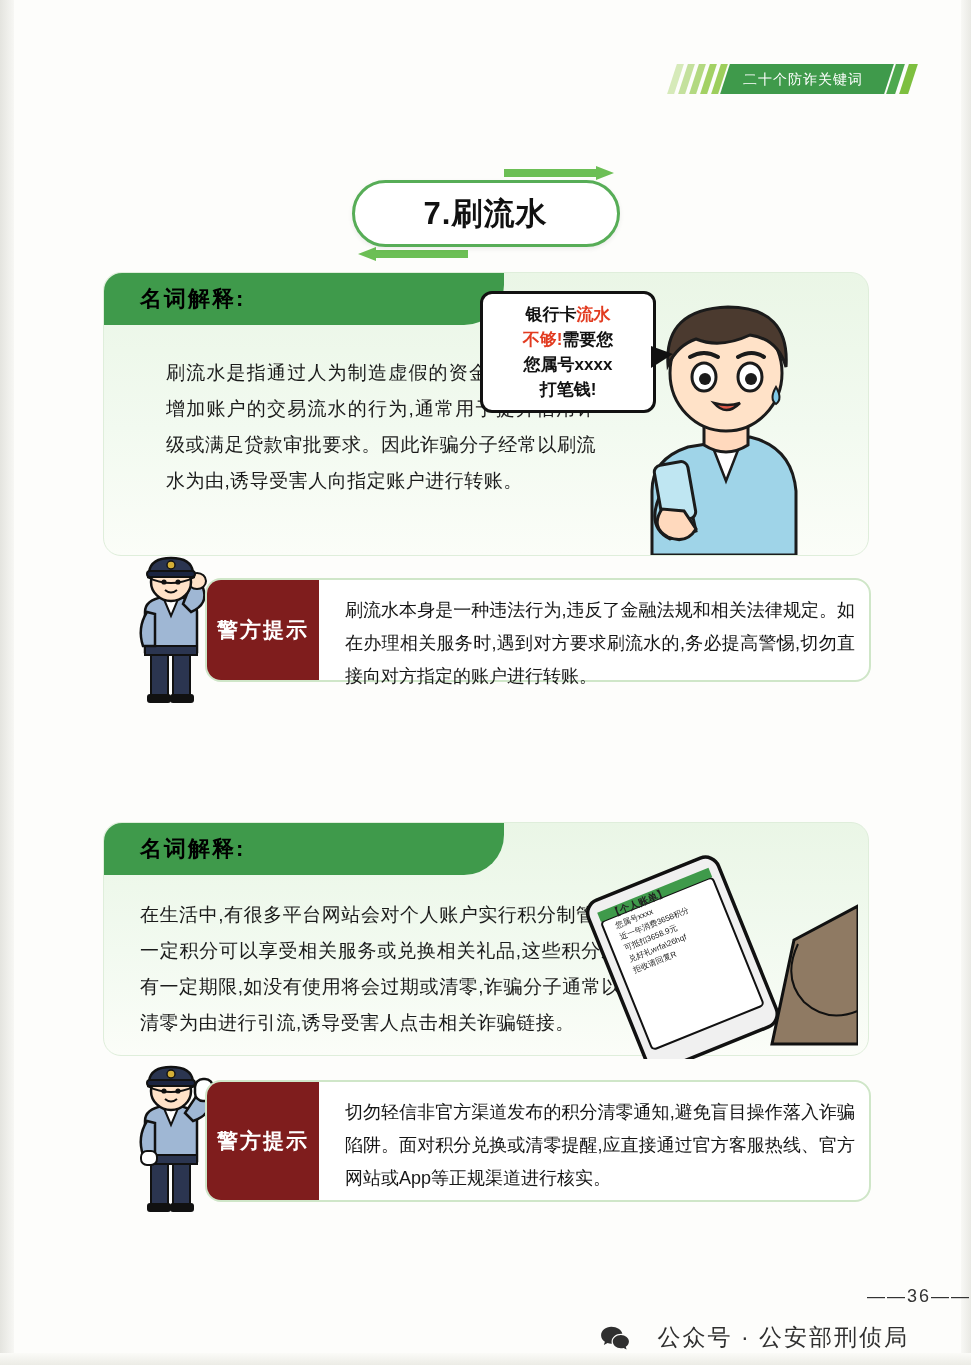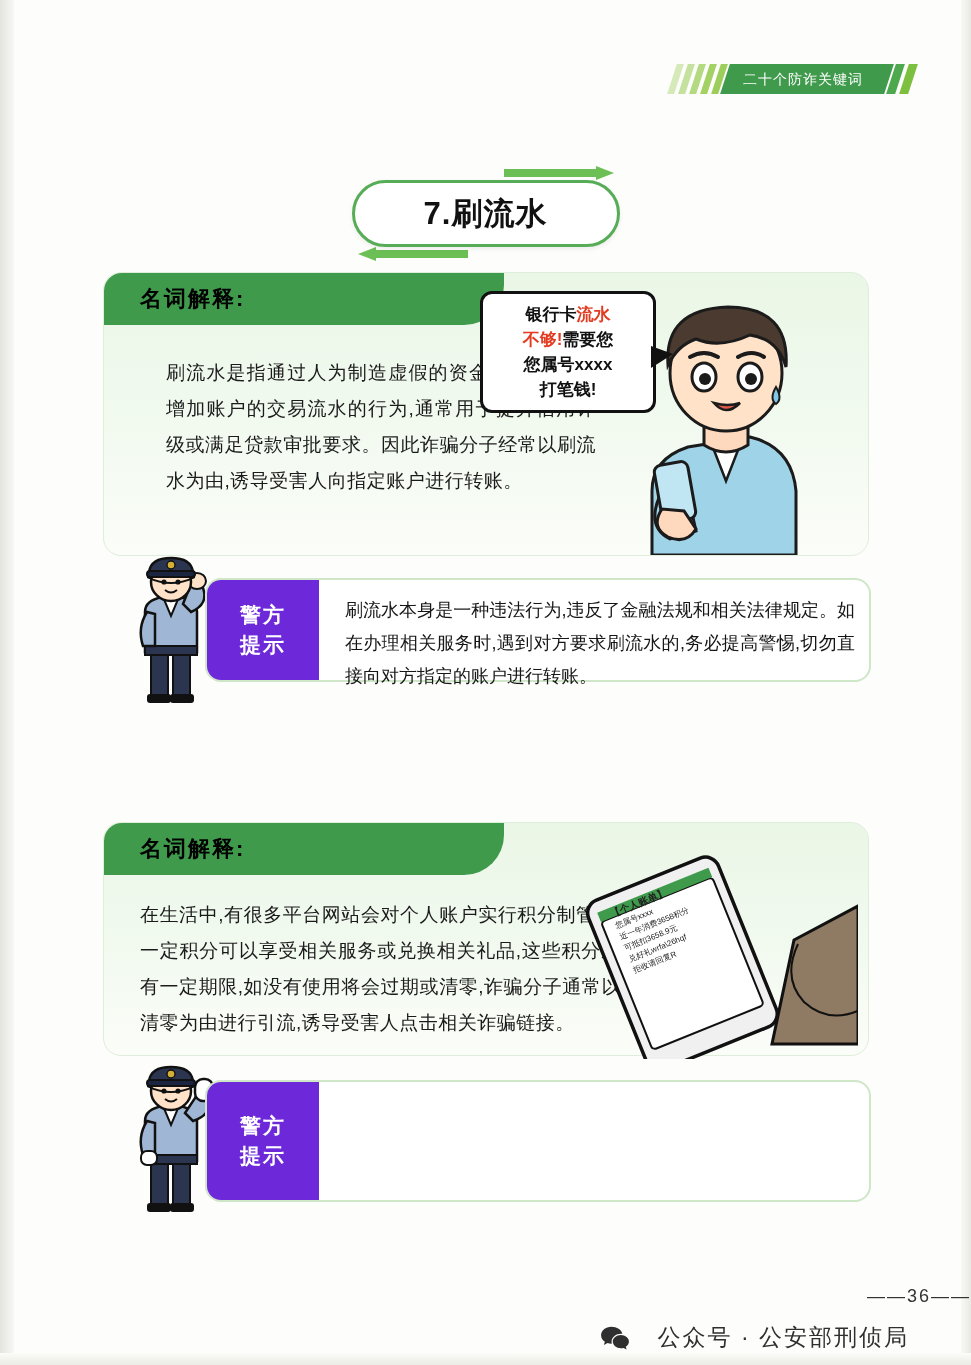--- a/index.html
+++ b/index.html
@@ -178,29 +178,28 @@
     left: 205px;
     width: 662px;
     border-radius: 16px;
     background: #ffffff;
     border: 2px solid #cfe6c8;
     display: flex;
     align-items: stretch;
   }
   .tip-label {
     flex: 0 0 112px;
-    background: #6d28d9;
+    background: #7f1d1d;
     border-top-left-radius: 14px;
     border-bottom-left-radius: 14px;
     color: #ffffff;
     font-size: 21px;
     font-weight: bold;
     letter-spacing: 2px;
     display: flex;
-    flex-direction: column;
     align-items: center;
     justify-content: center;
     line-height: 30px;
   }
   .tip-text {
     flex: 1;
     padding: 14px 14px 14px 26px;
     font-size: 18px;
     line-height: 33px;
     color: #161616;
@@ -482,20 +481,21 @@
       <path d="M34 22 Q58 34 82 22 L82 24 Q58 36 34 24 Z" fill="#111"></path>
       <circle cx="58" cy="11" r="4" fill="#d4af37" stroke="#111" stroke-width="1.4"></circle>
     </svg>
   </div>
 
   <div class="tip" style="top:1080px;height:118px;">
     <div class="tip-label">
       <div>警方</div>
       <div>提示</div>
     </div>
+    <div class="tip-text">切勿轻信非官方渠道发布的积分清零通知,避免盲目操作落入诈骗陷阱。面对积分兑换或清零提醒,应直接通过官方客服热线、官方网站或App等正规渠道进行核实。</div>
   </div>
 
   <div class="page-num">——36——</div>
 
   <div class="wechat">
     <svg class="wechat-icon" viewBox="0 0 32 28">
       <path d="M12 2C5.9 2 1 6.1 1 11.1c0 2.8 1.6 5.3 4.1 7L4 21.6l4-2.1c1.2.4 2.6.6 4 .6h.6c-.2-.6-.3-1.3-.3-2 0-4.8 4.7-8.6 10.4-8.6.4 0 .8 0 1.2.1C23 5.3 18.1 2 12 2z" fill="#2f2f2f"></path>
       <path d="M31 17.9c0-4-3.9-7.2-8.7-7.2s-8.7 3.2-8.7 7.2 3.9 7.2 8.7 7.2c1 0 2-.1 2.9-.4l3.3 1.7-.9-2.9c2.1-1.3 3.4-3.4 3.4-5.6z" fill="#2f2f2f"></path>
     </svg>
     <span>公众号 · 公安部刑侦局</span>

